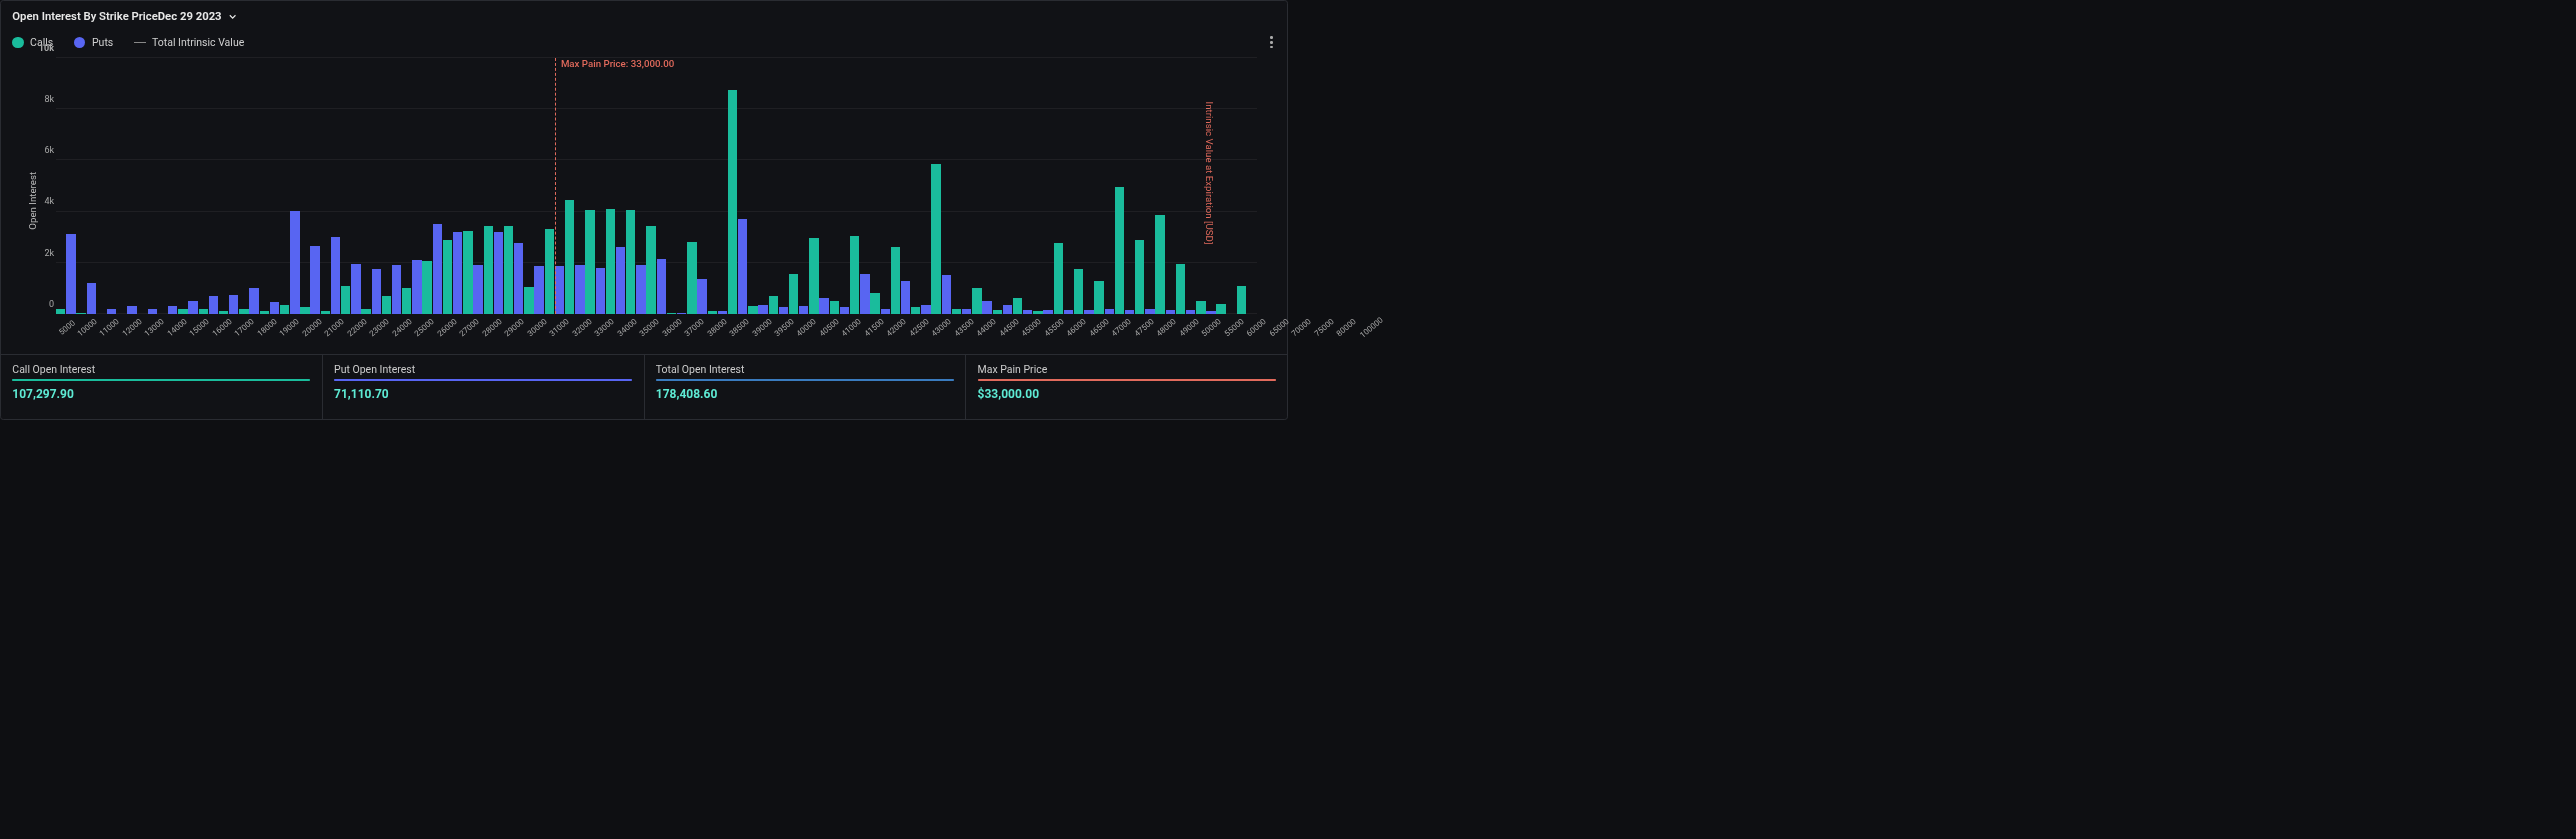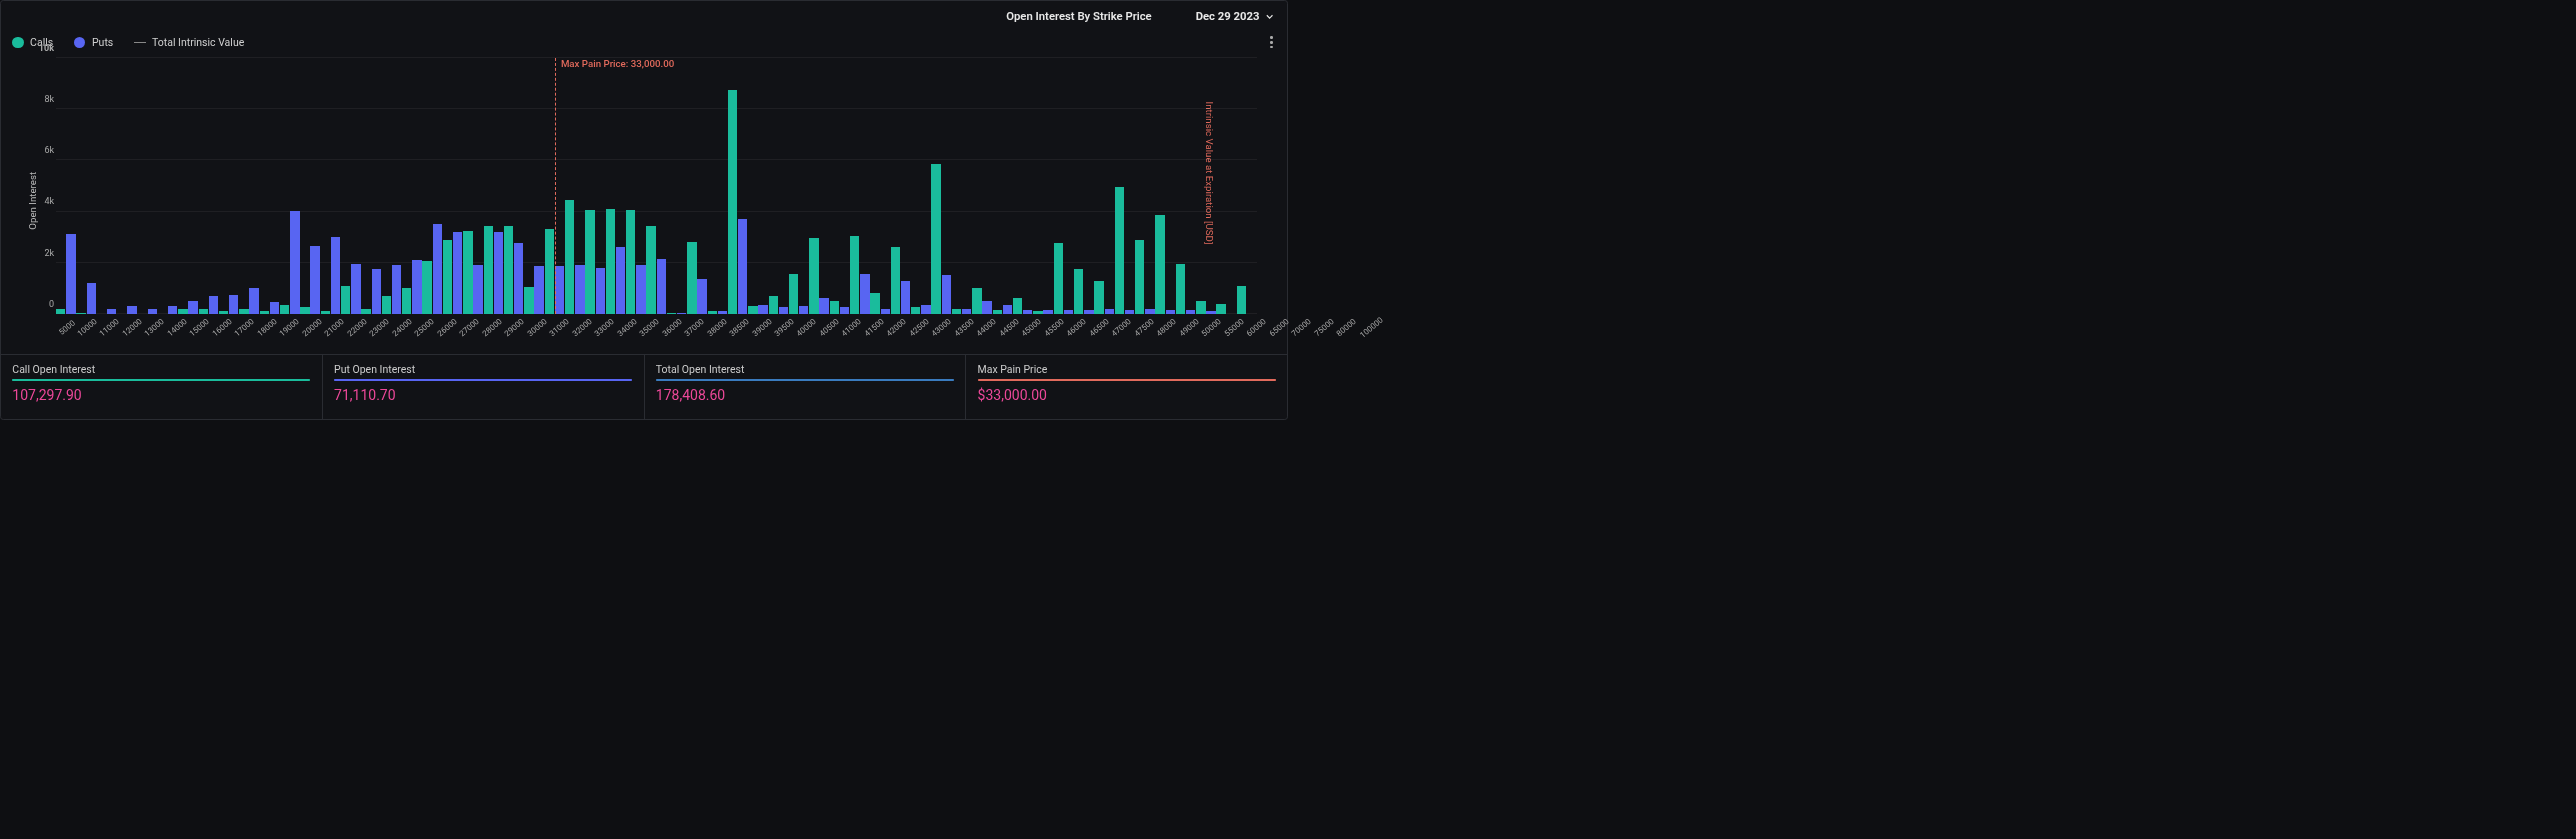--- a/index.html
+++ b/index.html
@@ -15,24 +15,23 @@
     height: 420px;
     border: 0.8px solid #2a2c32;
     border-radius: 3.2px;
     background: #111216;
     display: flex;
     flex-direction: column;
   }
   .header {
     display: flex;
     align-items: center;
-    justify-content: flex-end;
+    justify-content: flex-start;
     padding: 6.5px 11.3px 3.2px 11.3px;
     height: 27.5px;
-    gap: 44px;
   }
   .title {
     font-size: 11.3px;
     font-weight: 600;
     color: #e8e8e8;
   }
   .date-select {
     font-size: 11.3px;
     font-weight: 700;
     color: #e8e8e8;
@@ -209,23 +208,23 @@
     font-size: 10.5px;
     color: #ccc;
   }
   .stat-underline {
     height: 1.6px;
     width: 100%;
     border-radius: 0.8px;
     margin-top: -3.2px;
   }
   .stat-value {
-    font-size: 14px;
-    font-weight: 400;
-    color: #ec4899;
+    font-size: 12px;
+    font-weight: 700;
+    color: #5eead4;
   }
 </style>
 </head>
 <body>
 
 <div class="panel">
 
   <div class="header">
     <div class="title">Open Interest By Strike Price</div>
     <div class="date-select">

